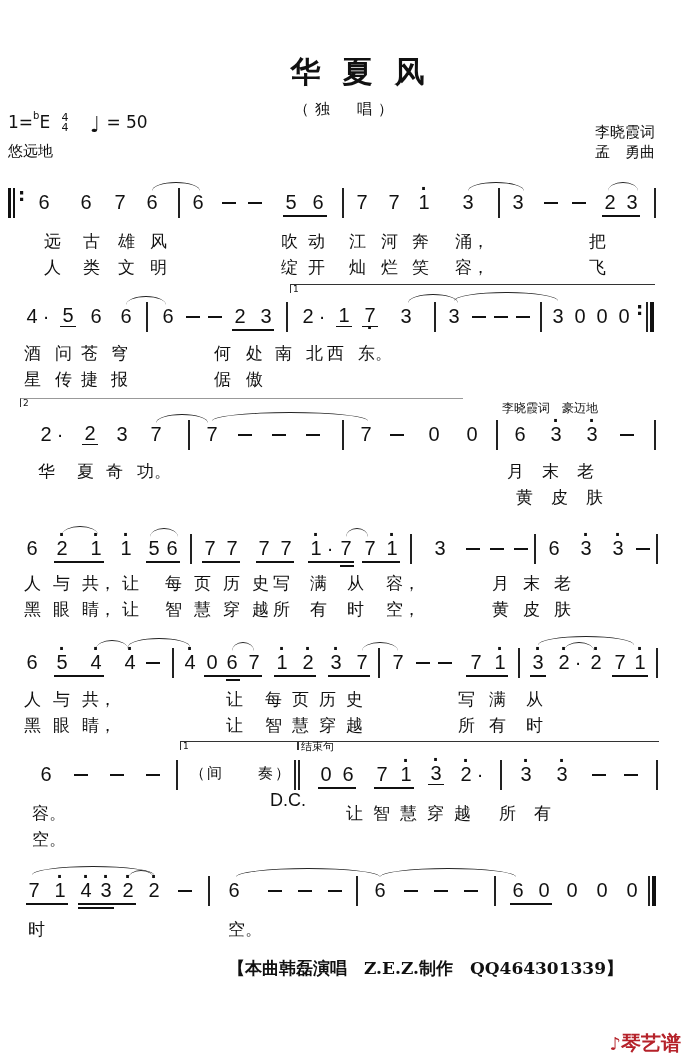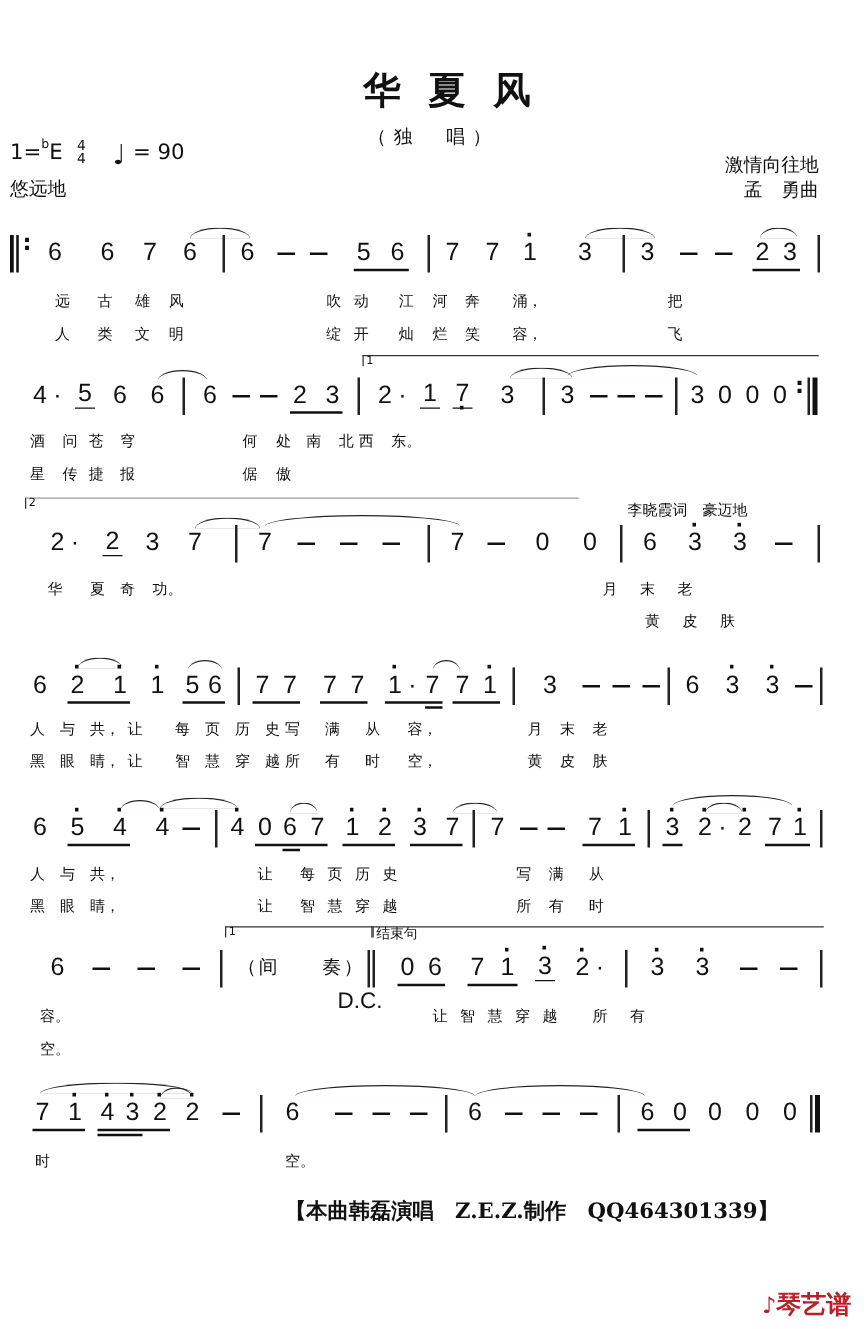--- a/index.html
+++ b/index.html
@@ -24,44 +24,44 @@
     position: absolute; font-family: "Liberation Sans", sans-serif; font-size: 20px;
     width: 16px; text-align: center; line-height: 24px;
   }
   .n.hi::before { content: "·"; position: absolute; left: 0; width: 16px; top: -14px; font-size: 20px; font-weight: bold; }
   .n.lo::after { content: "·"; position: absolute; left: 0; width: 16px; top: 12px; font-size: 20px; font-weight: bold; }
   .n.u1 { border-bottom: 1.5px solid #111; line-height: 22px; }
   .bar { position: absolute; width: 1.5px; height: 30px; background: #222; }
   .dash { position: absolute; width: 14px; height: 2px; background: #111; }
   .ul { position: absolute; height: 1.5px; background: #111; }
   .slur { position: absolute; border-top: 1.5px solid #222; border-radius: 50% 50% 0 0 / 100% 100% 0 0; height: 8px; }
-  .ly { position: absolute; font-size: 12px; line-height: 22px; }
+  .ly { position: absolute; font-size: 17px; line-height: 22px; }
   .volta { position: absolute; border-top: 1.2px solid #333; border-left: 1.2px solid #333; height: 8px; font-size: 9px; padding-left: 2px; line-height: 9px; }
   .volta.rc { border-right: 1.2px solid #333; }
   .repstart { position: absolute; left: 8px; width: 3px; height: 30px; background: #111; }
   .repstart2 { position: absolute; left: 13px; width: 1.5px; height: 30px; background: #111; }
   .repdots { position: absolute; font-size: 18px; font-weight: bold; line-height: 10px; }
   .endbar { position: absolute; width: 4px; height: 30px; background: #111; }
   .small { font-size: 12px; }
   .footer { left: 228px; top: 957px; font-size: 17px; font-weight: bold; font-family: "DejaVu Serif", serif; }
   .logo { right: 12px; top: 1030px; font-size: 20px; color: #b5222a; font-weight: bold; }
 </style>
 </head>
 <body>
 
 <div class="abs title">华夏风</div>
 <div class="abs subtitle">（独　唱）</div>
 <div class="abs key">
   <span>1=</span><sup>b</sup><span>E</span>
   <span class="frac"><span>4</span><br><span>4</span></span>
-  <span class="tempo-note">♩</span><span>= 90</span>
+  <span class="tempo-note">♩</span><span>= 50</span>
 </div>
 <div class="abs expr">悠远地</div>
 <div class="abs credits">
-  <div>激情向往地</div>
+  <div>李晓霞词</div>
   <div>孟　勇曲</div>
 </div>
 
 <div class="row" style="top:188px;">
   <div class="repstart" style="top:0;"></div>
   <div class="repstart2" style="top:0;"></div>
   <div class="repdots" style="left:18px;top:2px;">:</div>
   <div class="n" style="left:36px;top:2px;">6</div>
   <div class="n" style="left:78px;top:2px;">6</div>
   <div class="n" style="left:112px;top:2px;">7</div>

